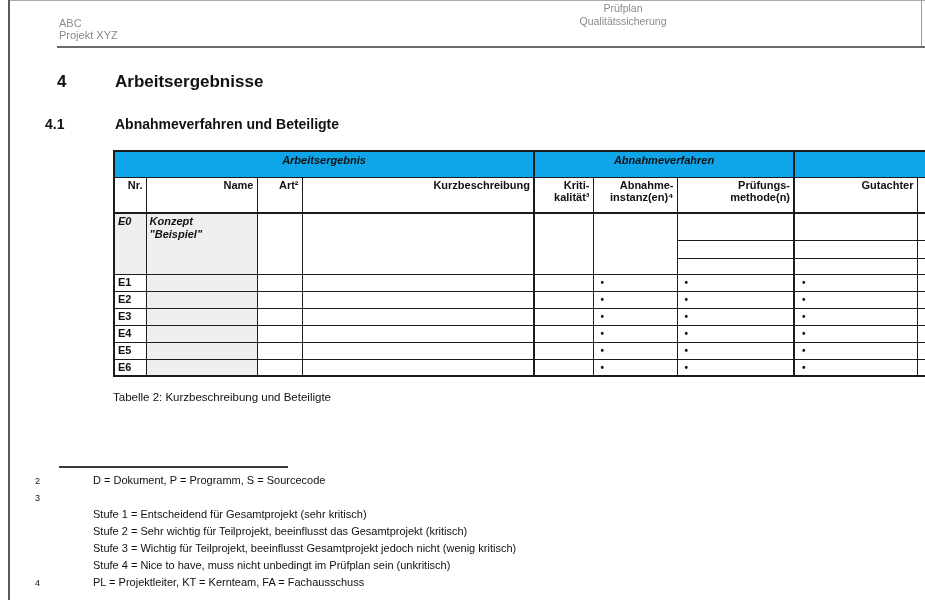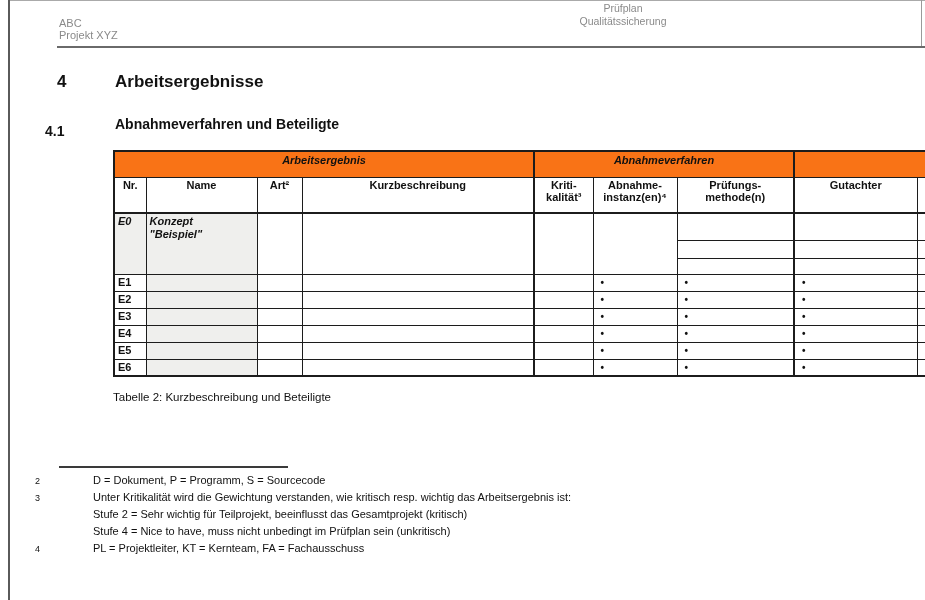--- a/index.html
+++ b/index.html
@@ -21,29 +21,29 @@
   
   .hdr-left  { position:absolute; left:59px; top:17px;  font-size:11px; color:#8a8a8a; }
   .hdr-left2 { position:absolute; left:59px; top:29px; font-size:11px; color:#8a8a8a; }
   .hdr-right { position:absolute; left:455px; top:2px; width:336px; text-align:center;
                font-size:10.5px; line-height:13px; color:#8a8a8a; }
 
   
   .h1 { position:absolute; left:57px; top:72px;  display:flex; font-weight:bold; font-size:17px; }
   .h1 .num { width:58px; }
   .h2 { position:absolute; left:45px; top:116px; display:flex; font-weight:bold; font-size:14px; }
-  .h2 .num { width:70px;margin-top:7px; }
+  .h2 .num { width:70px; }
 
   
   .tbl-wrap { position:absolute; left:113px; top:150px; }
   table { border-collapse:collapse; table-layout:fixed; width:847px; border:2px solid #1c1c1c; }
   td, th { border:1px solid #1c1c1c; padding:1px 3px; vertical-align:top;
            font-size:11px; line-height:12.5px; overflow:hidden; }
-  th { text-align:center; font-weight:bold; white-space:pre-line; }
-  .ghead { background:#f97316; text-align:center; font-weight:bold; font-style:italic;
+  th { text-align:right; font-weight:bold; white-space:pre-line; }
+  .ghead { background:#0ea5e9; text-align:center; font-weight:bold; font-style:italic;
            font-size:11px; padding:2px 3px; }
   .bl2 { border-left-width:2px !important; }
   .hd  { border-bottom-width:2px; }
   .shade { background:#efefed; }
   .bold { font-weight:bold; }
   .ital { font-style:italic;margin-left:20px; }
   .prelin { white-space:pre-line; }
   .bullet { font-weight:bold; padding-left:7px; padding-top:2px; font-size:10px; }
   .nrcell { font-weight:bold; }
 
@@ -211,25 +211,32 @@
   <div class="caption">Tabelle 2: Kurzbeschreibung und Beteiligte</div>
 
   <div class="fn-sep"></div>
   <div class="fns">
     <div class="fn-row">
       <span class="fn-marker">2</span>
       <span class="fn-text">D = Dokument, P = Programm, S = Sourcecode</span>
     </div>
     <div class="fn-row">
       <span class="fn-marker">3</span>
-      <span class="fn-text">Unter Kritikalität wird die Gewichtung verstanden, wie kritisch resp. wichtig das Arbeitsergebnis ist:</span>
+    </div>
+    <div class="fn-row">
+      <span class="fn-marker"></span>
+      <span class="fn-text">Stufe 1 = Entscheidend für Gesamtprojekt (sehr kritisch)</span>
     </div>
     <div class="fn-row">
       <span class="fn-marker"></span>
       <span class="fn-text">Stufe 2 = Sehr wichtig für Teilprojekt, beeinflusst das Gesamtprojekt (kritisch)</span>
+    </div>
+    <div class="fn-row">
+      <span class="fn-marker"></span>
+      <span class="fn-text">Stufe 3 = Wichtig für Teilprojekt, beeinflusst Gesamtprojekt jedoch nicht (wenig kritisch)</span>
     </div>
     <div class="fn-row">
       <span class="fn-marker"></span>
       <span class="fn-text">Stufe 4 = Nice to have, muss nicht unbedingt im Prüfplan sein (unkritisch)</span>
     </div>
     <div class="fn-row">
       <span class="fn-marker">4</span>
       <span class="fn-text">PL = Projektleiter, KT = Kernteam, FA = Fachausschuss</span>
     </div>
   </div>

